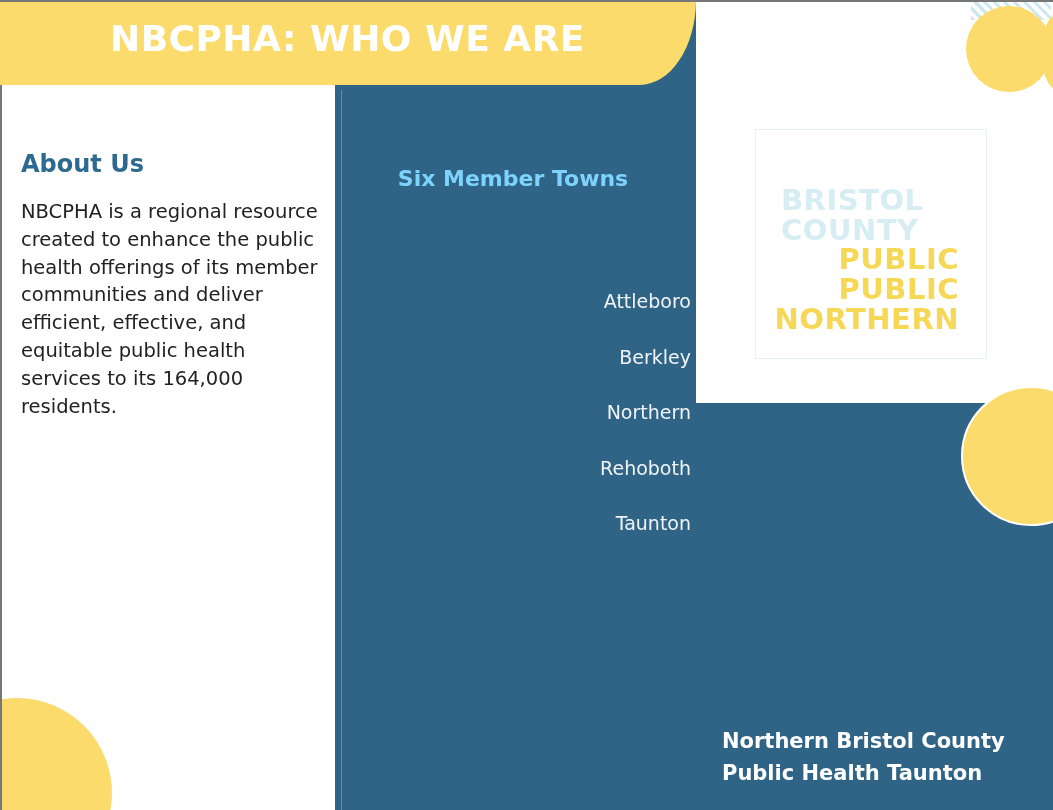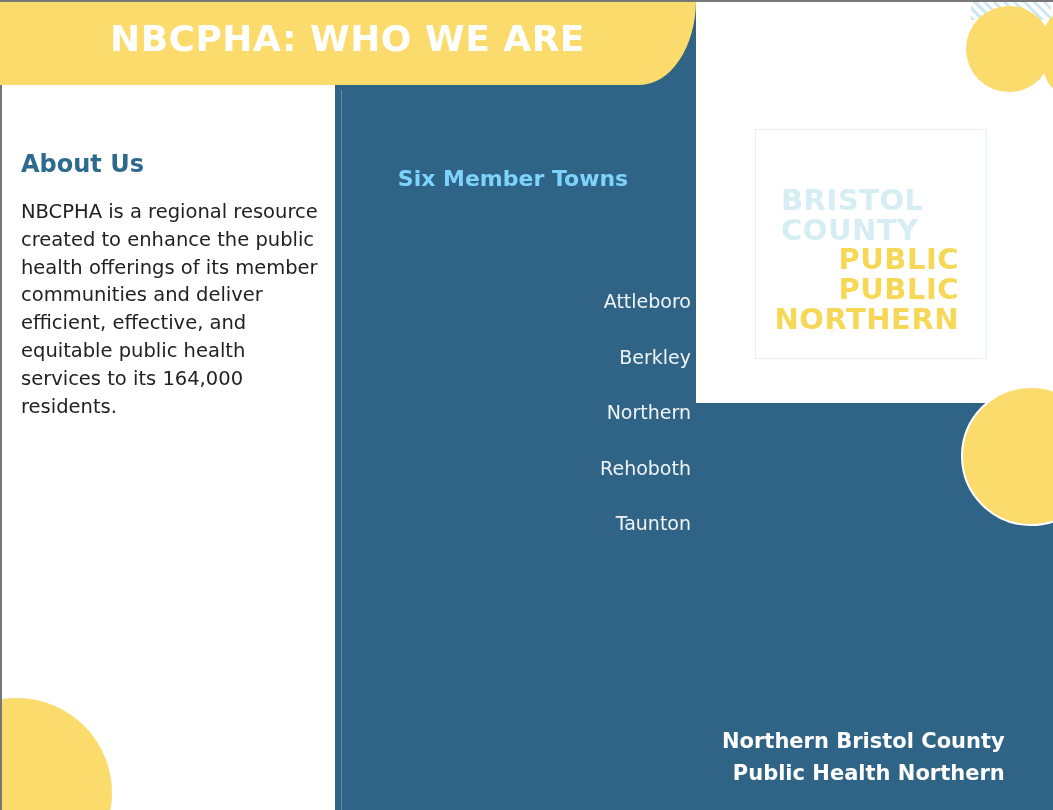--- a/index.html
+++ b/index.html
@@ -19,21 +19,21 @@
     .fold { position:absolute; top:90px; width:1px; height:720px; background:rgba(255,255,255,0.25); }
     .circle-tr { position:absolute; left:270px; top:4px; width:86px; height:86px; border-radius:50%; background:#fbdb6b; }
     .circle-tr2 { position:absolute; left:345px; top:10px; width:40px; height:80px; border-radius:50%; background:#fbdb6b; }
     .stripes { position:absolute; left:275px; top:-2px; width:80px; height:20px; background:repeating-linear-gradient(45deg,#cde8f0 0 3px,#ffffff 3px 7px); }
     .logo-box { position:absolute; left:59px; top:127px; width:230px; height:228px; border:1px solid #e3f0f4; background:#fff; }
     .logo-line { position:absolute; font-weight:bold; font-size:29px; line-height:29px; letter-spacing:0.5px; }
     .logo-blue { color:#d6eef3; left:25px; }
     .logo-yellow { color:#f7d856; right:27px; text-align:right; }
     .blue-block { position:absolute; left:0; top:401px; width:357px; height:409px; background:#2f6486; }
     .circle-r { position:absolute; left:265px; top:384px; width:140px; height:140px; border-radius:50%; background:#fbdb6b; border:2px solid #ffffff; box-sizing:border-box; }
-    .org-name { position:absolute; left:26px; top:723px; font-weight:bold; font-size:21px; line-height:32px; color:#ffffff;text-align:right; }
+    .org-name { position:absolute; left:26px; top:723px; font-weight:bold; font-size:21px; line-height:32px; color:#ffffff; }
   </style>
 </head>
 <body>
 
 <div class="panel p1">
   <div class="about-title">About Us</div>
   <div class="about-body">NBCPHA is a regional resource created to enhance the public health offerings of its member communities and deliver efficient, effective, and equitable public health services to its 164,000 residents.</div>
   <div class="circle-bl"></div>
 </div>
 
@@ -57,19 +57,19 @@
     <div class="logo-line logo-blue" style="top:86px">COUNTY</div>
     <div class="logo-line logo-blue" style="top:56px">BRISTOL</div>
     <div class="logo-line logo-yellow" style="top:115px">PUBLIC</div>
     <div class="logo-line logo-yellow" style="top:145px">PUBLIC</div>
     <div class="logo-line logo-yellow" style="top:175px">NORTHERN</div>
   </div>
   <div class="blue-block"></div>
   <div class="circle-r"></div>
   <div class="org-name">
     <div>Northern Bristol County</div>
-    <div>Public Health Northern</div>
+    <div>Public Health Taunton</div>
   </div>
 </div>
 
 <div class="banner">
   <div class="banner-title">NBCPHA: WHO WE ARE</div>
 </div>
 
 </body></html>

